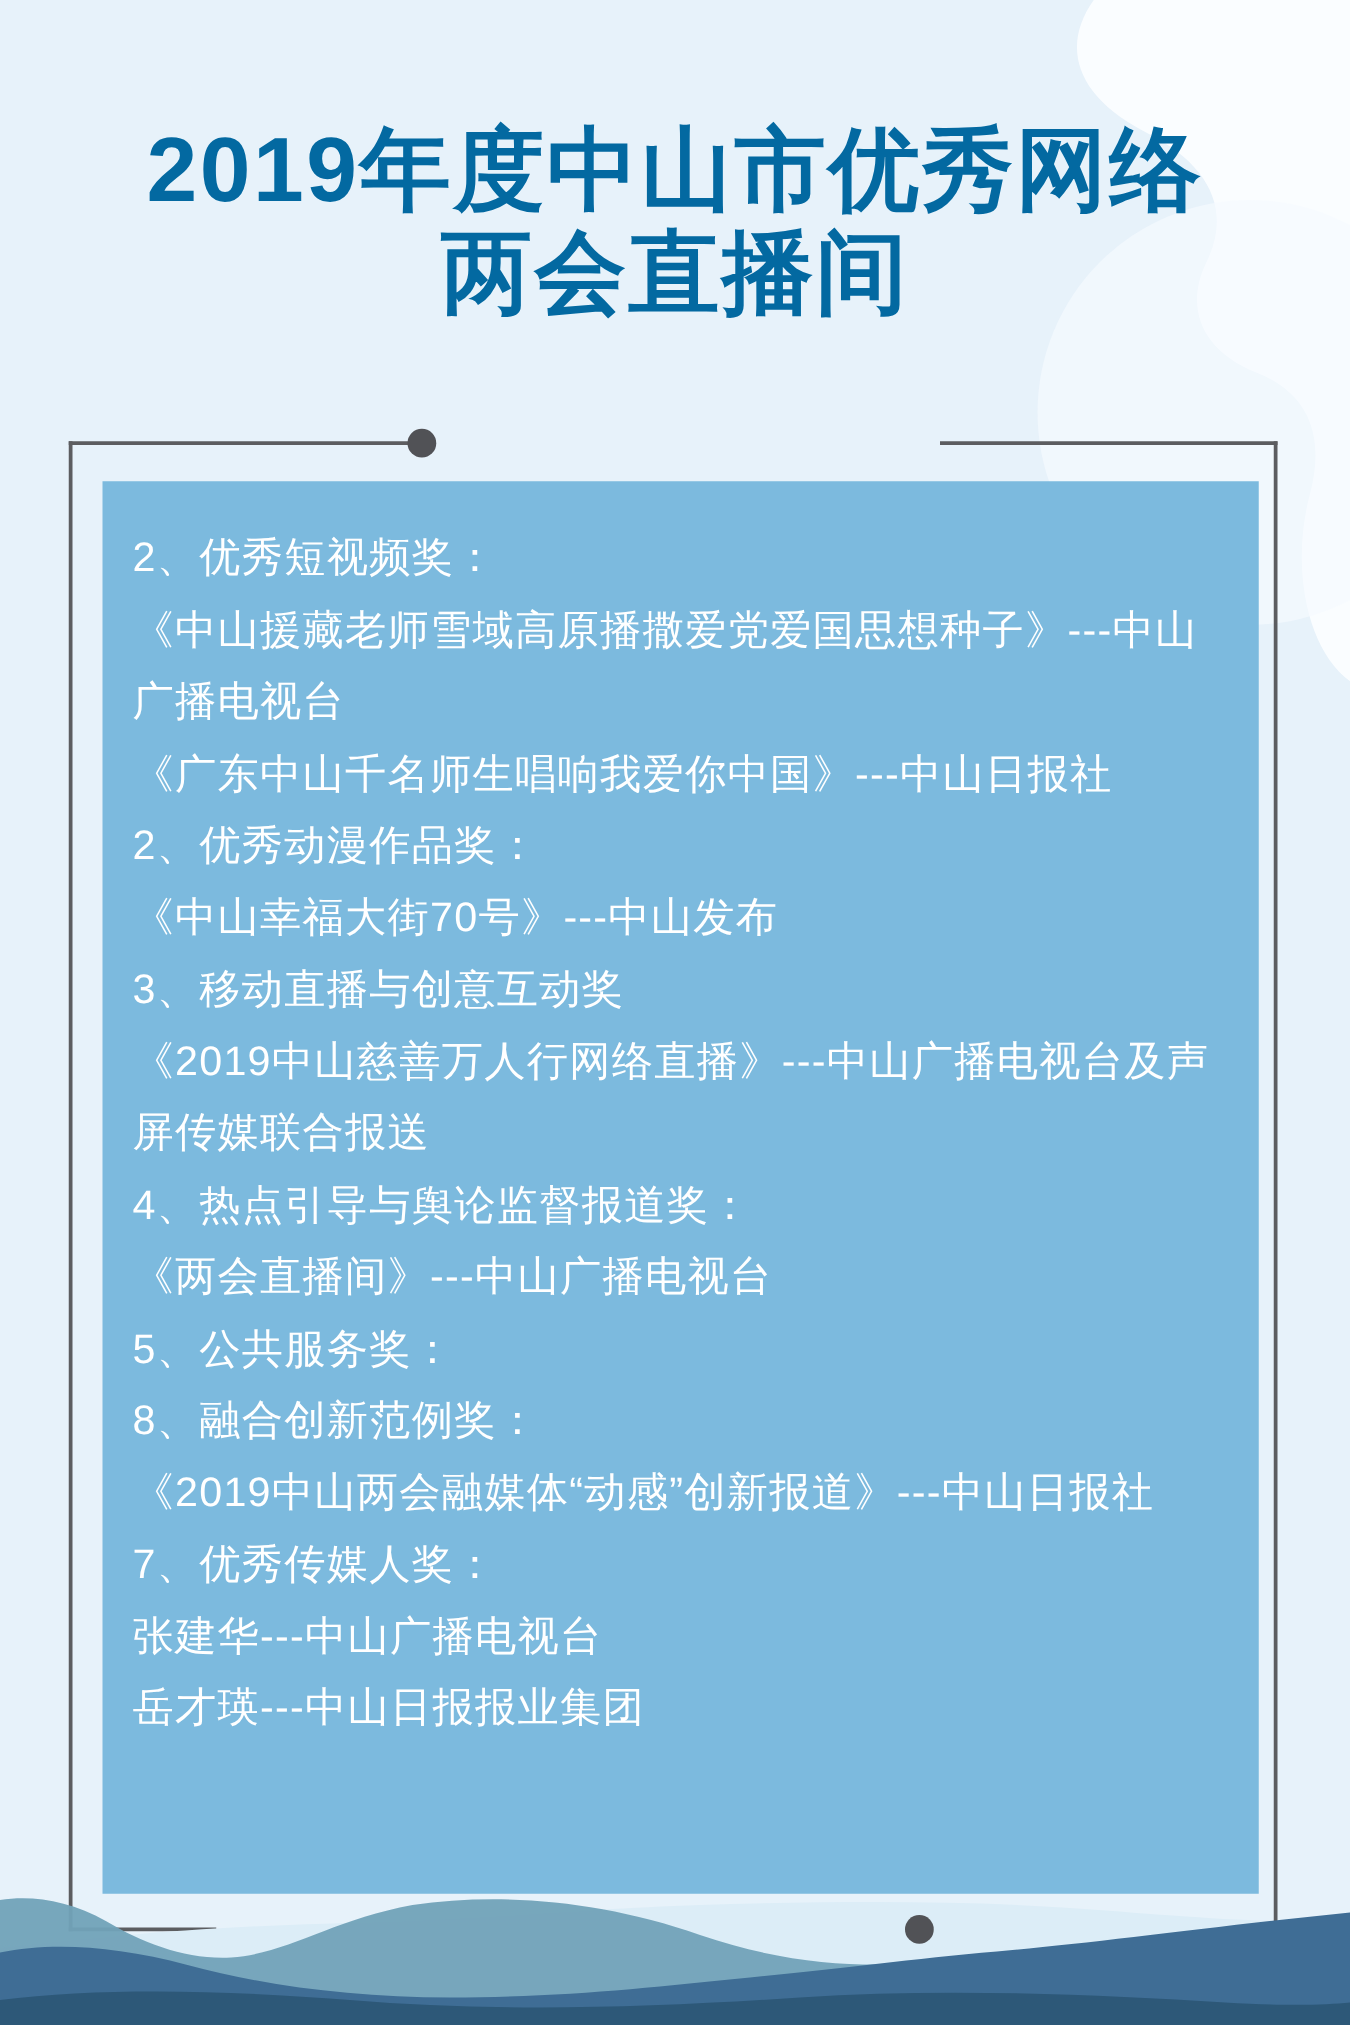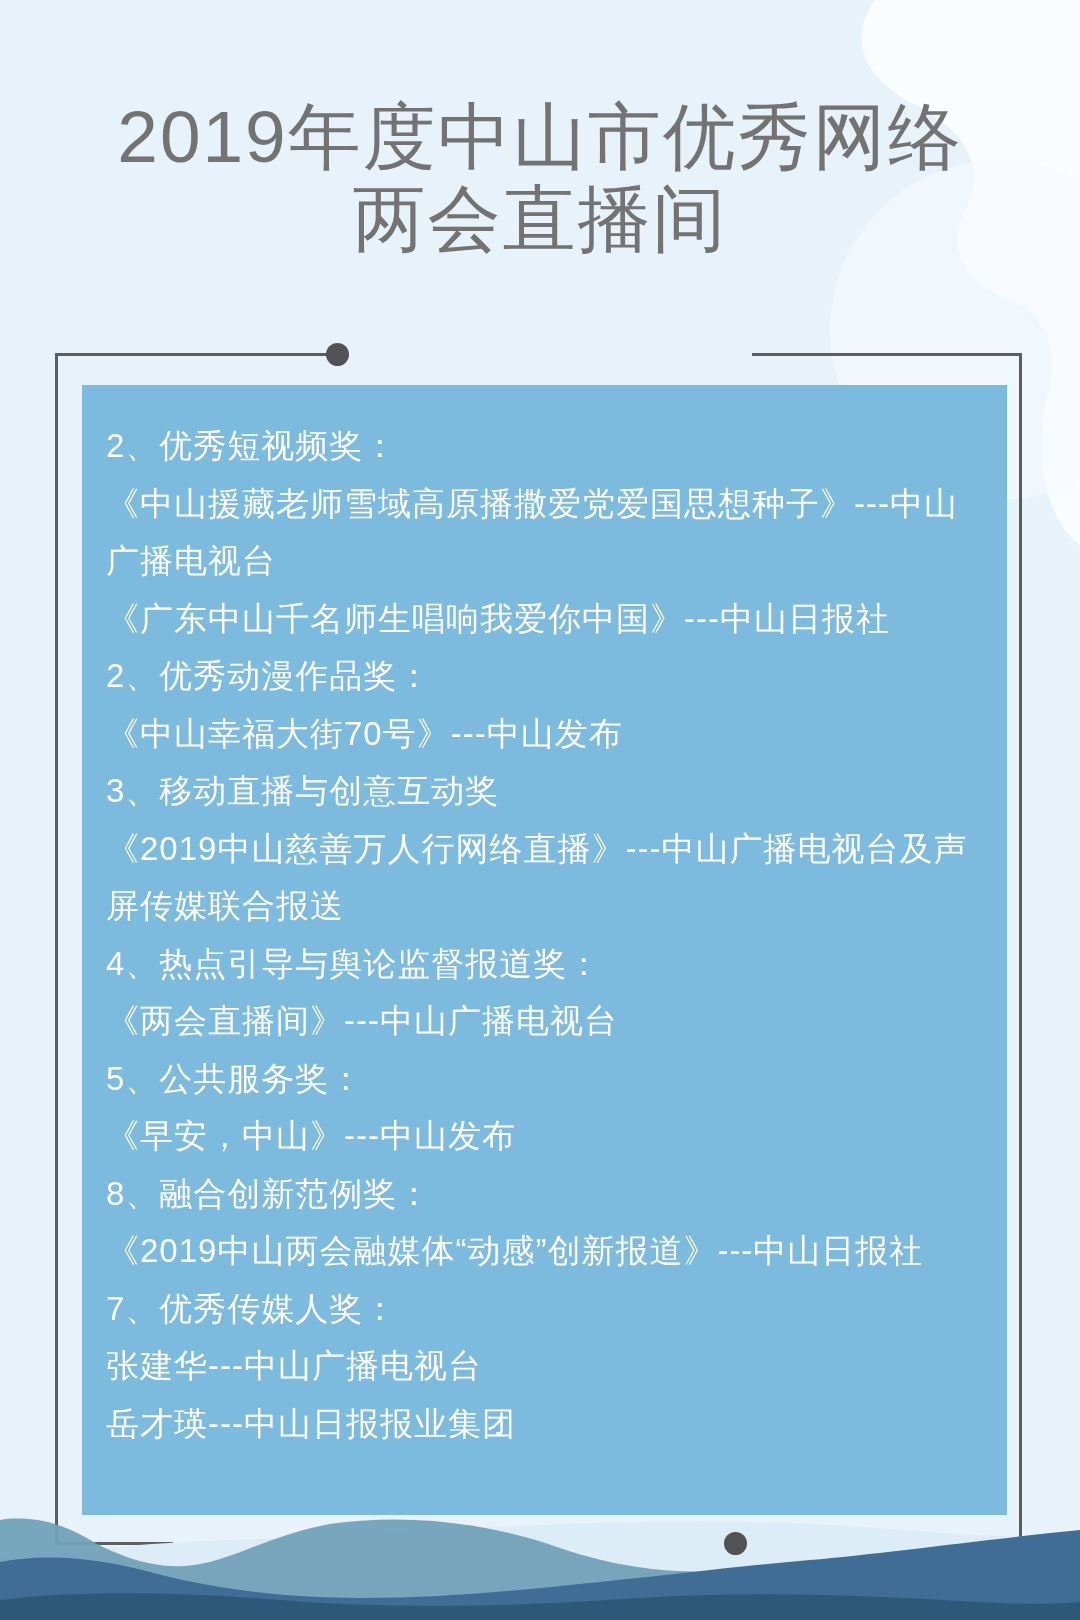--- a/index.html
+++ b/index.html
@@ -19,22 +19,22 @@
     border-radius:50%;
     background:#f6fbff;
     opacity:.65;
     right:-90px;top:160px;
     pointer-events:none;
   }
   
   .title{
     position:absolute;top:96px;left:0;width:100%;
     text-align:center;
-    color:#737373;
-    font-size:73px;font-weight:400;
+    color:#0369a1;
+    font-size:73px;font-weight:700;
     line-height:82px;
     letter-spacing:2px;
   }
   
   .frame-line{position:absolute;background:#5c5d60;}
   .fl-left  {left:55px;  top:353px; width:3px;  height:1192px;}
   .fl-right {left:1019px;top:353px; width:3px;  height:1192px;}
   .fl-top-a {left:55px;  top:353px; width:282px;height:3px;}
   .fl-top-b {left:752px; top:353px; width:270px;height:3px;}
   .fl-bot-a {left:55px;  top:1542px;width:118px;height:3px;}
@@ -99,21 +99,20 @@
     <p>2、优秀短视频奖：</p>
     <p>《中山援藏老师雪域高原播撒爱党爱国思想种子》---中山广播电视台</p>
     <p>《广东中山千名师生唱响我爱你中国》---中山日报社</p>
     <p>2、优秀动漫作品奖：</p>
     <p>《中山幸福大街70号》---中山发布</p>
     <p>3、移动直播与创意互动奖</p>
     <p>《2019中山慈善万人行网络直播》---中山广播电视台及声屏传媒联合报送</p>
     <p>4、热点引导与舆论监督报道奖：</p>
     <p>《两会直播间》---中山广播电视台</p>
     <p>5、公共服务奖：</p>
-    <p>《早安，中山》---中山发布</p>
     <p>8、融合创新范例奖：</p>
     <p>《2019中山两会融媒体“动感”创新报道》---中山日报社</p>
     <p>7、优秀传媒人奖：</p>
     <p>张建华---中山广播电视台</p>
     <p>岳才瑛---中山日报报业集团</p>
   </div>
 
   <svg class="waves" viewBox="0 0 1080 110" preserveAspectRatio="none">
 
     <path d="M0,48 C80,40 150,32 260,29 C380,26 450,18 560,14

